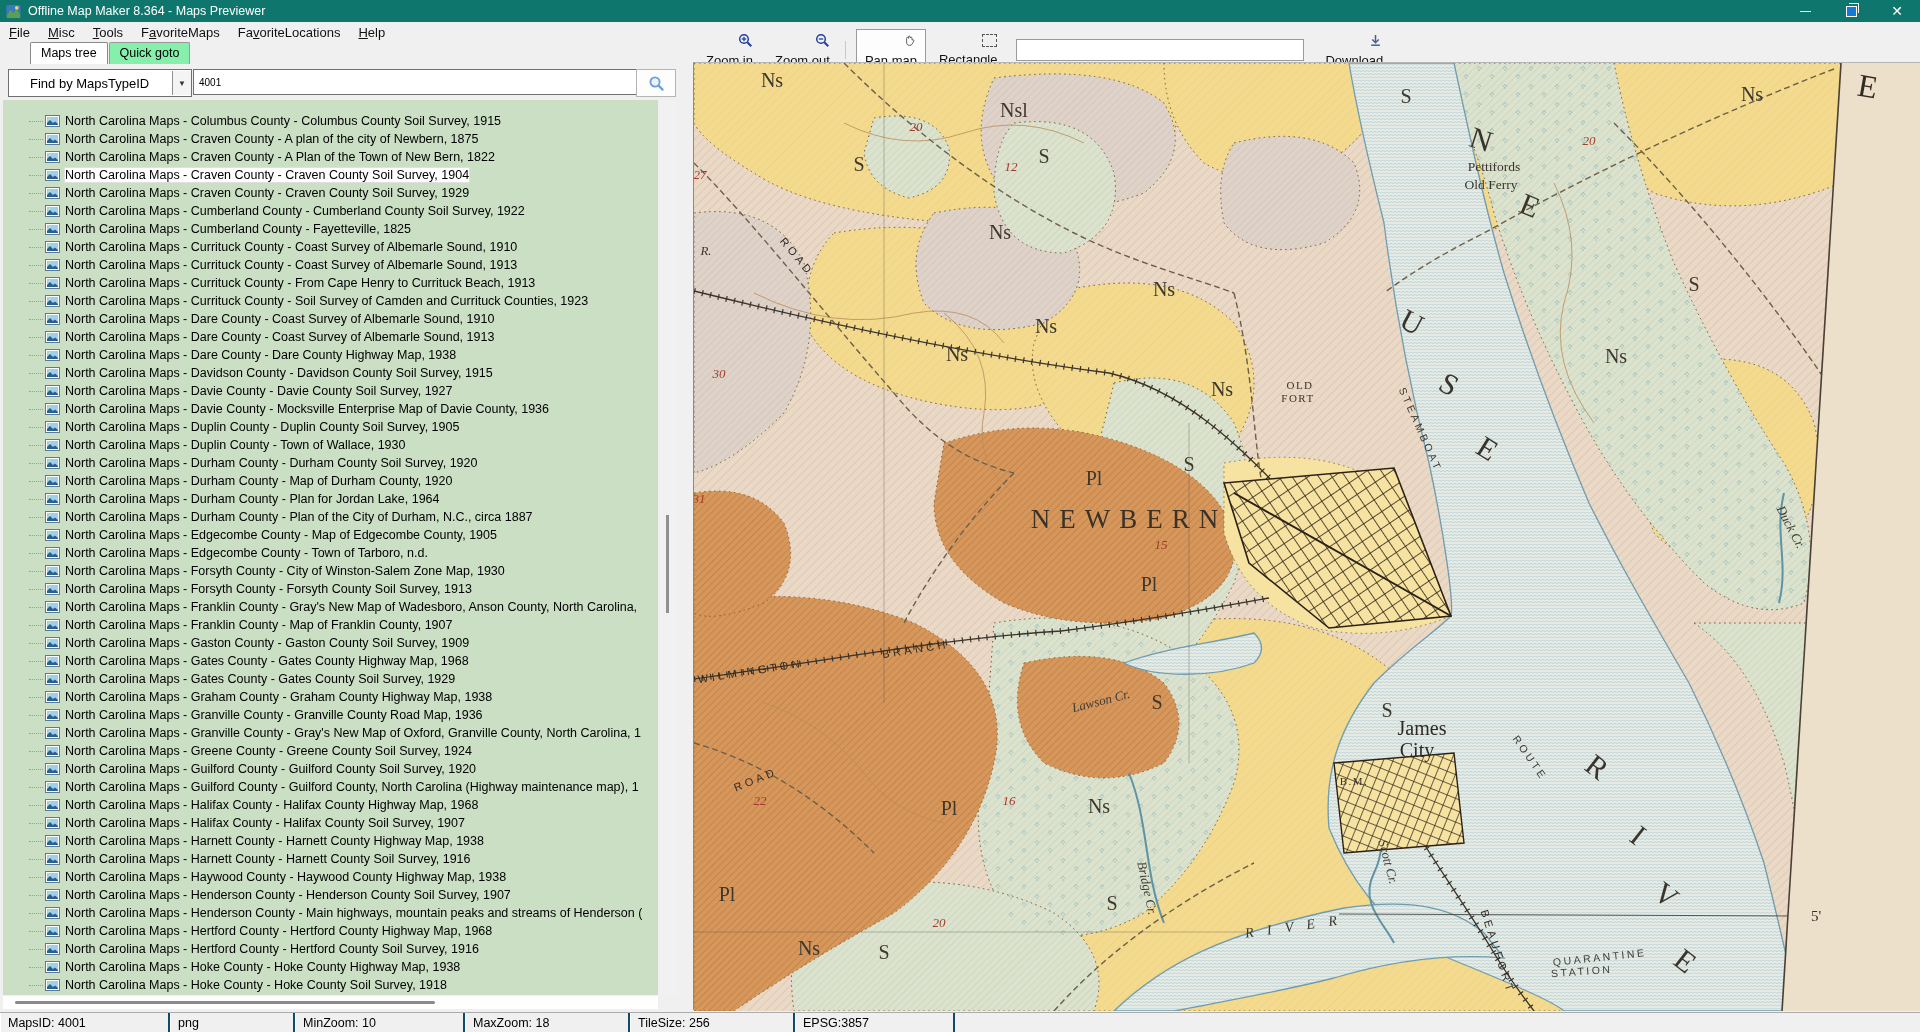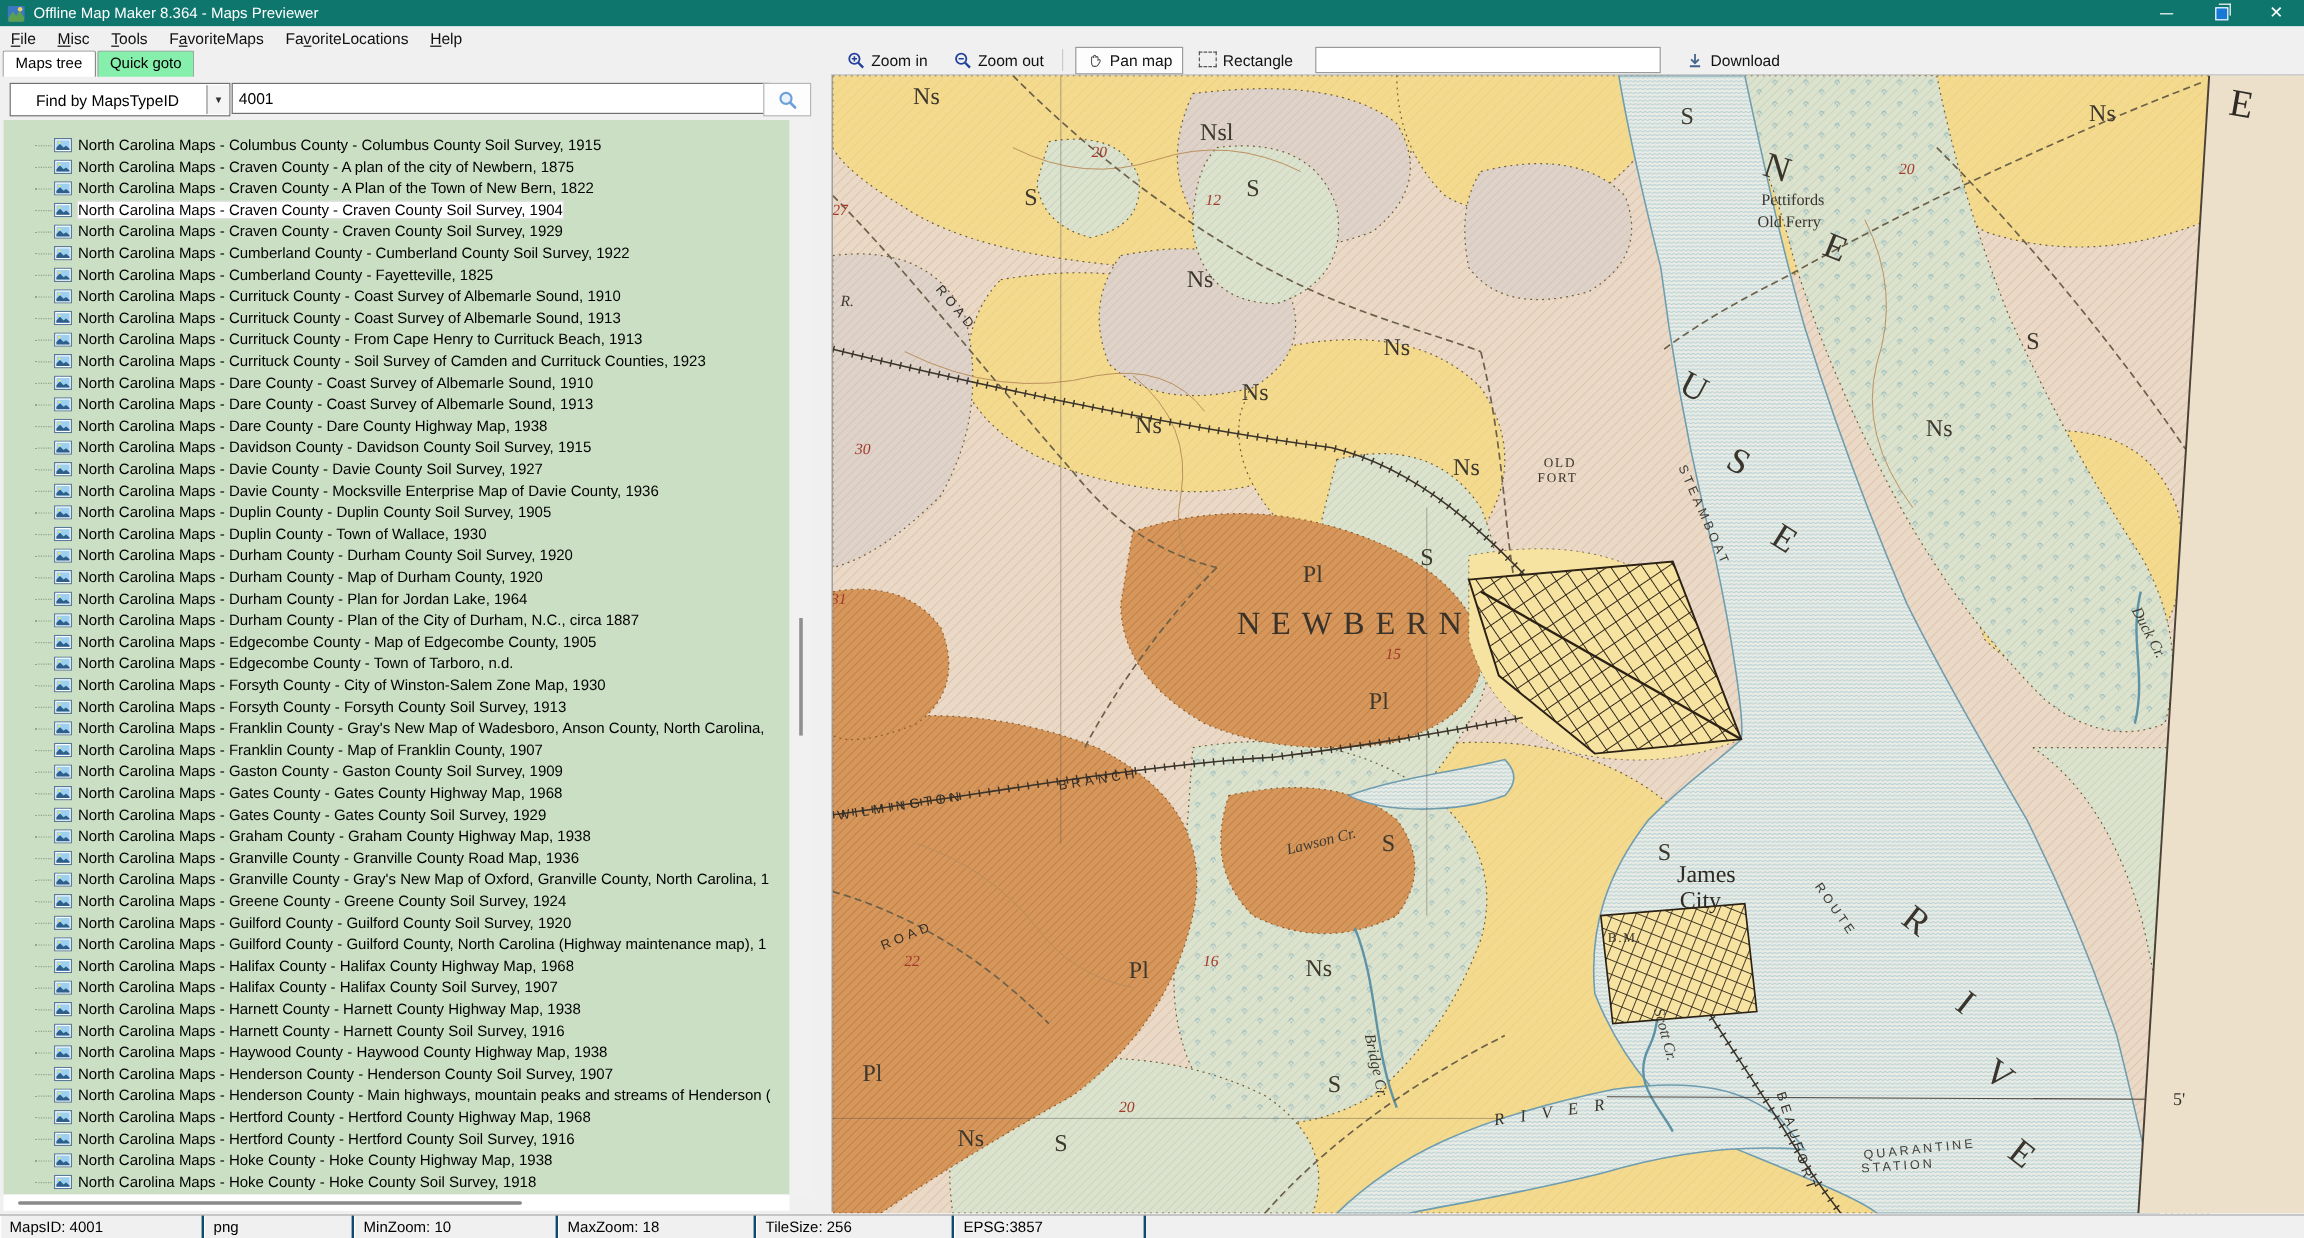--- a/index.html
+++ b/index.html
@@ -18,46 +18,46 @@
   .glyph-close{color:#fff;font-size:14px;line-height:14px;font-family:"DejaVu Sans",sans-serif;}
   
   .menubar{position:absolute;left:0;top:22px;width:1920px;height:20px;background:#f0f0f0;display:flex;
     align-items:center;font-size:13px;color:#111;border-bottom:1px solid #f0f0f0;}
   .menu-item{padding:1px 9px;cursor:default;}
   .menu-item .u{text-decoration:underline;}
   
   .tabbar{position:absolute;left:2px;top:42px;height:22px;display:flex;font-size:12.5px;}
   .tab{padding:3px 10px 2px 10px;border:1px solid #999;border-bottom:none;background:#86efac;margin-right:1px;
     border-radius:2px 2px 0 0;cursor:default;}
-  .tab.active{background:#fff;position:relative;top:0;border-color:#8a8a8a;}
+  .tab.active{background:#fff;position:relative;top:0;border-color:#8a8a8a;margin-left:28px;}
   .searchrow{position:absolute;left:0;top:66px;width:692px;height:32px;}
   .combo{position:absolute;left:8px;top:3px;width:182px;height:26px;border:1px solid #707070;background:#fff;
     font-size:13px;display:flex;align-items:center;}
   .combo-label{flex:1;padding-left:21px;}
   .combo-arrow{width:18px;height:24px;border-left:1px solid #909090;display:flex;align-items:center;justify-content:center;font-size:8px;color:#333;background:#f4f4f4;}
   .searchinput{position:absolute;left:193px;top:3px;width:436px;height:24px;border:1px solid #707070;
-    font-size:13px;padding:0 5px;font-family:"Liberation Sans",sans-serif;}
+    font-size:10px;padding:0 5px;font-family:"Liberation Sans",sans-serif;}
   .searchbtn{position:absolute;left:636px;top:3px;width:38px;height:26px;border:1px solid #b5b5b5;background:#fdfdfd;
     display:flex;align-items:center;justify-content:center;cursor:default;}
   
   .treelist{position:absolute;left:3px;top:100px;width:655px;height:895px;background:#cbdfc4;
     overflow:hidden;padding-top:12px;box-sizing:border-box;}
   .trow{height:18px;display:flex;align-items:center;white-space:nowrap;font-size:12.5px;color:#000;}
   .trow .conn{flex:0 0 14px;height:0;border-top:1px dotted #8fa68f;margin-left:26px;margin-right:2px;}
   .trow .ticon{flex:0 0 15px;margin-right:5px;}
   .trow .txt{overflow:hidden;}
   .trow.sel .txt{background:#fff;outline:1px solid #e0e0e0;}
   .vscroll{position:absolute;left:658px;top:100px;width:20px;height:895px;background:#f1f1f1;}
   .vthumb{position:absolute;left:8px;top:415px;width:3px;height:98px;background:#909090;}
   .hscroll{position:absolute;left:3px;top:996px;width:655px;height:13px;background:#fff;}
   .hthumb{position:absolute;left:12px;top:5px;width:420px;height:3px;background:#8a8a8a;border-radius:2px;}
   
   .maptoolbar{position:absolute;left:693px;top:38px;width:1227px;height:24px;background:#f0f0f0;
     display:flex;align-items:center;font-size:13px;color:#111;}
-  .tbtn{display:flex;align-items:flex-start;gap:5px;padding:3px 8px;margin-left:4px;border:1px solid transparent;cursor:default;}
+  .tbtn{display:flex;align-items:flex-end;gap:5px;padding:3px 8px;margin-left:4px;border:1px solid transparent;cursor:default;flex-direction:column;}
   .tbtn.pressed{background:#fdfdfd;border:1px solid #9a9a9a;}
   .tsep{width:1px;height:18px;background:#c9c9c9;margin:0 6px;}
   .tinput{width:278px;height:20px;border:1px solid #9a9a9a;background:#fff;margin-left:10px;
     font-size:13px;padding:0 4px;}
   .rect-ic{width:13px;height:11px;border:1px dashed #555;}
   
   .mapwrap{position:absolute;left:693px;top:62px;width:1227px;height:948px;border-left:1px solid #8a8a8a;
     border-top:1px solid #b5b5b5;box-sizing:border-box;}
   
   .statusbar{position:absolute;left:0;top:1012px;width:1920px;height:20px;background:#f0f0f0;

